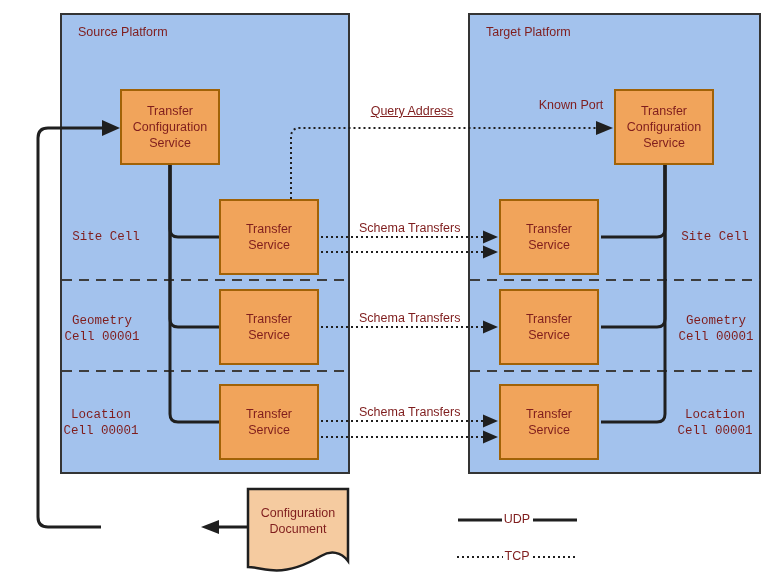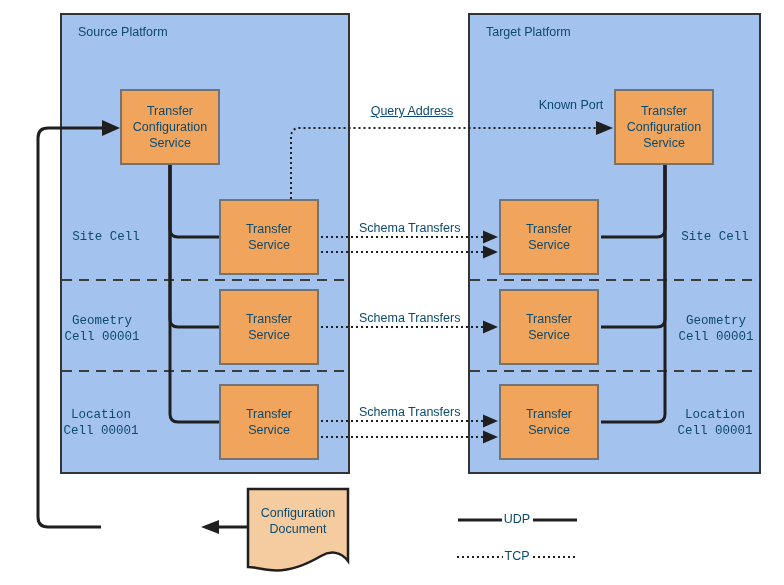--- a/index.html
+++ b/index.html
@@ -1,37 +1,37 @@
 <!DOCTYPE html>
 <html style="--platform: #A3C2ED; --service: #F1A45B; --artifact: #F5CBA0; --line: #1F1F1F; --divider: #3D3D3D;"><head>
 <meta charset="utf-8">
 <style>
   html,body { margin:0; padding:0; background:#ffffff; }
   #canvas {
     position:relative; width:784px; height:585px; background:#ffffff;
     font-family:"Liberation Sans","DejaVu Sans",sans-serif;
-    color:#0c4a6e; font-size:12.5px; overflow:hidden;
+    color:#7f1d1d; font-size:12.5px; overflow:hidden;
   }
   .platform {
     position:absolute; box-sizing:border-box;
     background:var(--platform); border:2px solid #343434; z-index:1;
   }
   .platform-title {
     position:absolute; left:16px; top:10px; white-space:nowrap;
   }
   #connector-layer { position:absolute; left:0; top:0; z-index:2; }
   .solid-line   { fill:none; stroke:var(--line); stroke-width:3; }
   .dotted-line  { fill:none; stroke:var(--line); stroke-width:2; stroke-dasharray:2 3; }
   .dashed-line  { fill:none; stroke:var(--divider); stroke-width:2; stroke-dasharray:10 7; }
   .legend-solid { fill:none; stroke:var(--line); stroke-width:3; }
   .arrow-head   { fill:var(--line); stroke:none; }
   .doc-shape    { fill:var(--artifact); stroke:var(--line); stroke-width:2.5; }
   .node {
     position:absolute; box-sizing:border-box; width:100px; height:76px;
-    border:2px solid #737373; display:flex; align-items:center; justify-content:center;
+    border:2px solid #a16207; display:flex; align-items:center; justify-content:center;
     text-align:center; line-height:1.28; z-index:3; padding:2px 6px;
   }
   .node.service  { background:var(--service); }
   .node.artifact { background:var(--artifact); }
   .cell-label, .edge-label, .doc-label, .legend-label {
     position:absolute; text-align:center; line-height:1.25; z-index:4;
   }
   .cell-label { width:92px;font-family:Liberation Mono, monospace; }
   .edge-label { width:100px; white-space:nowrap; }
   .doc-label  { width:90px; z-index:4; }

